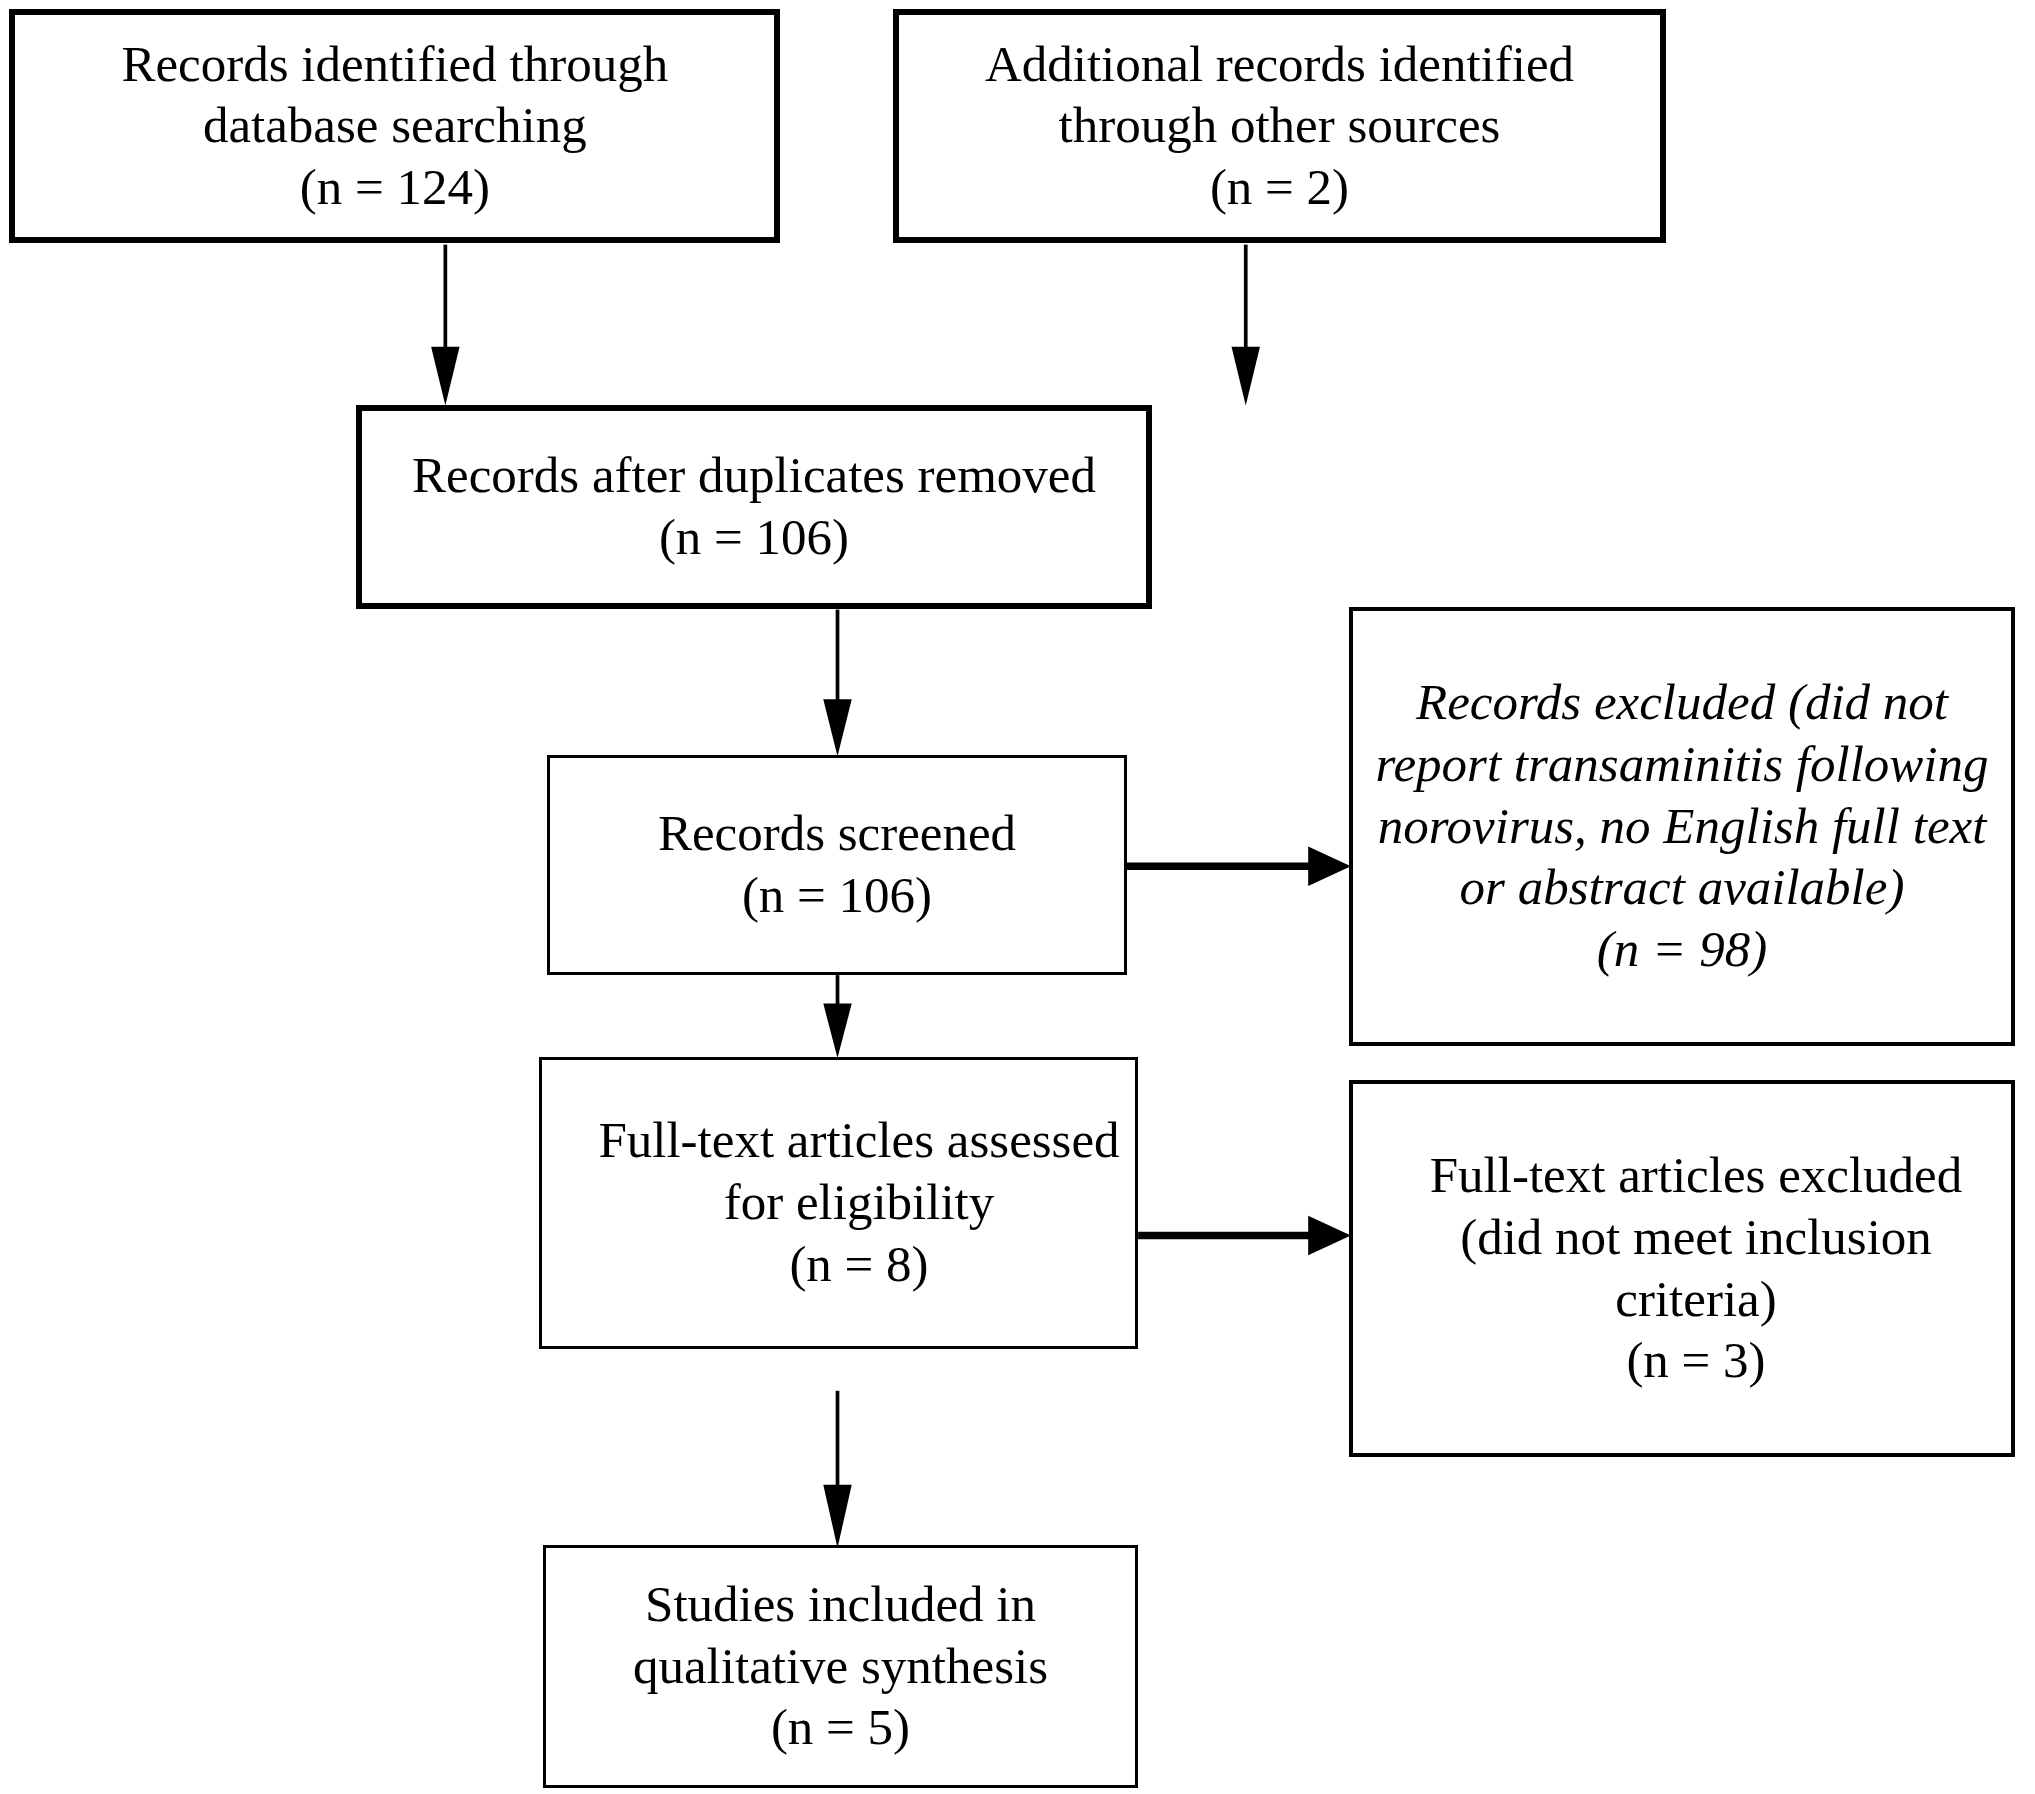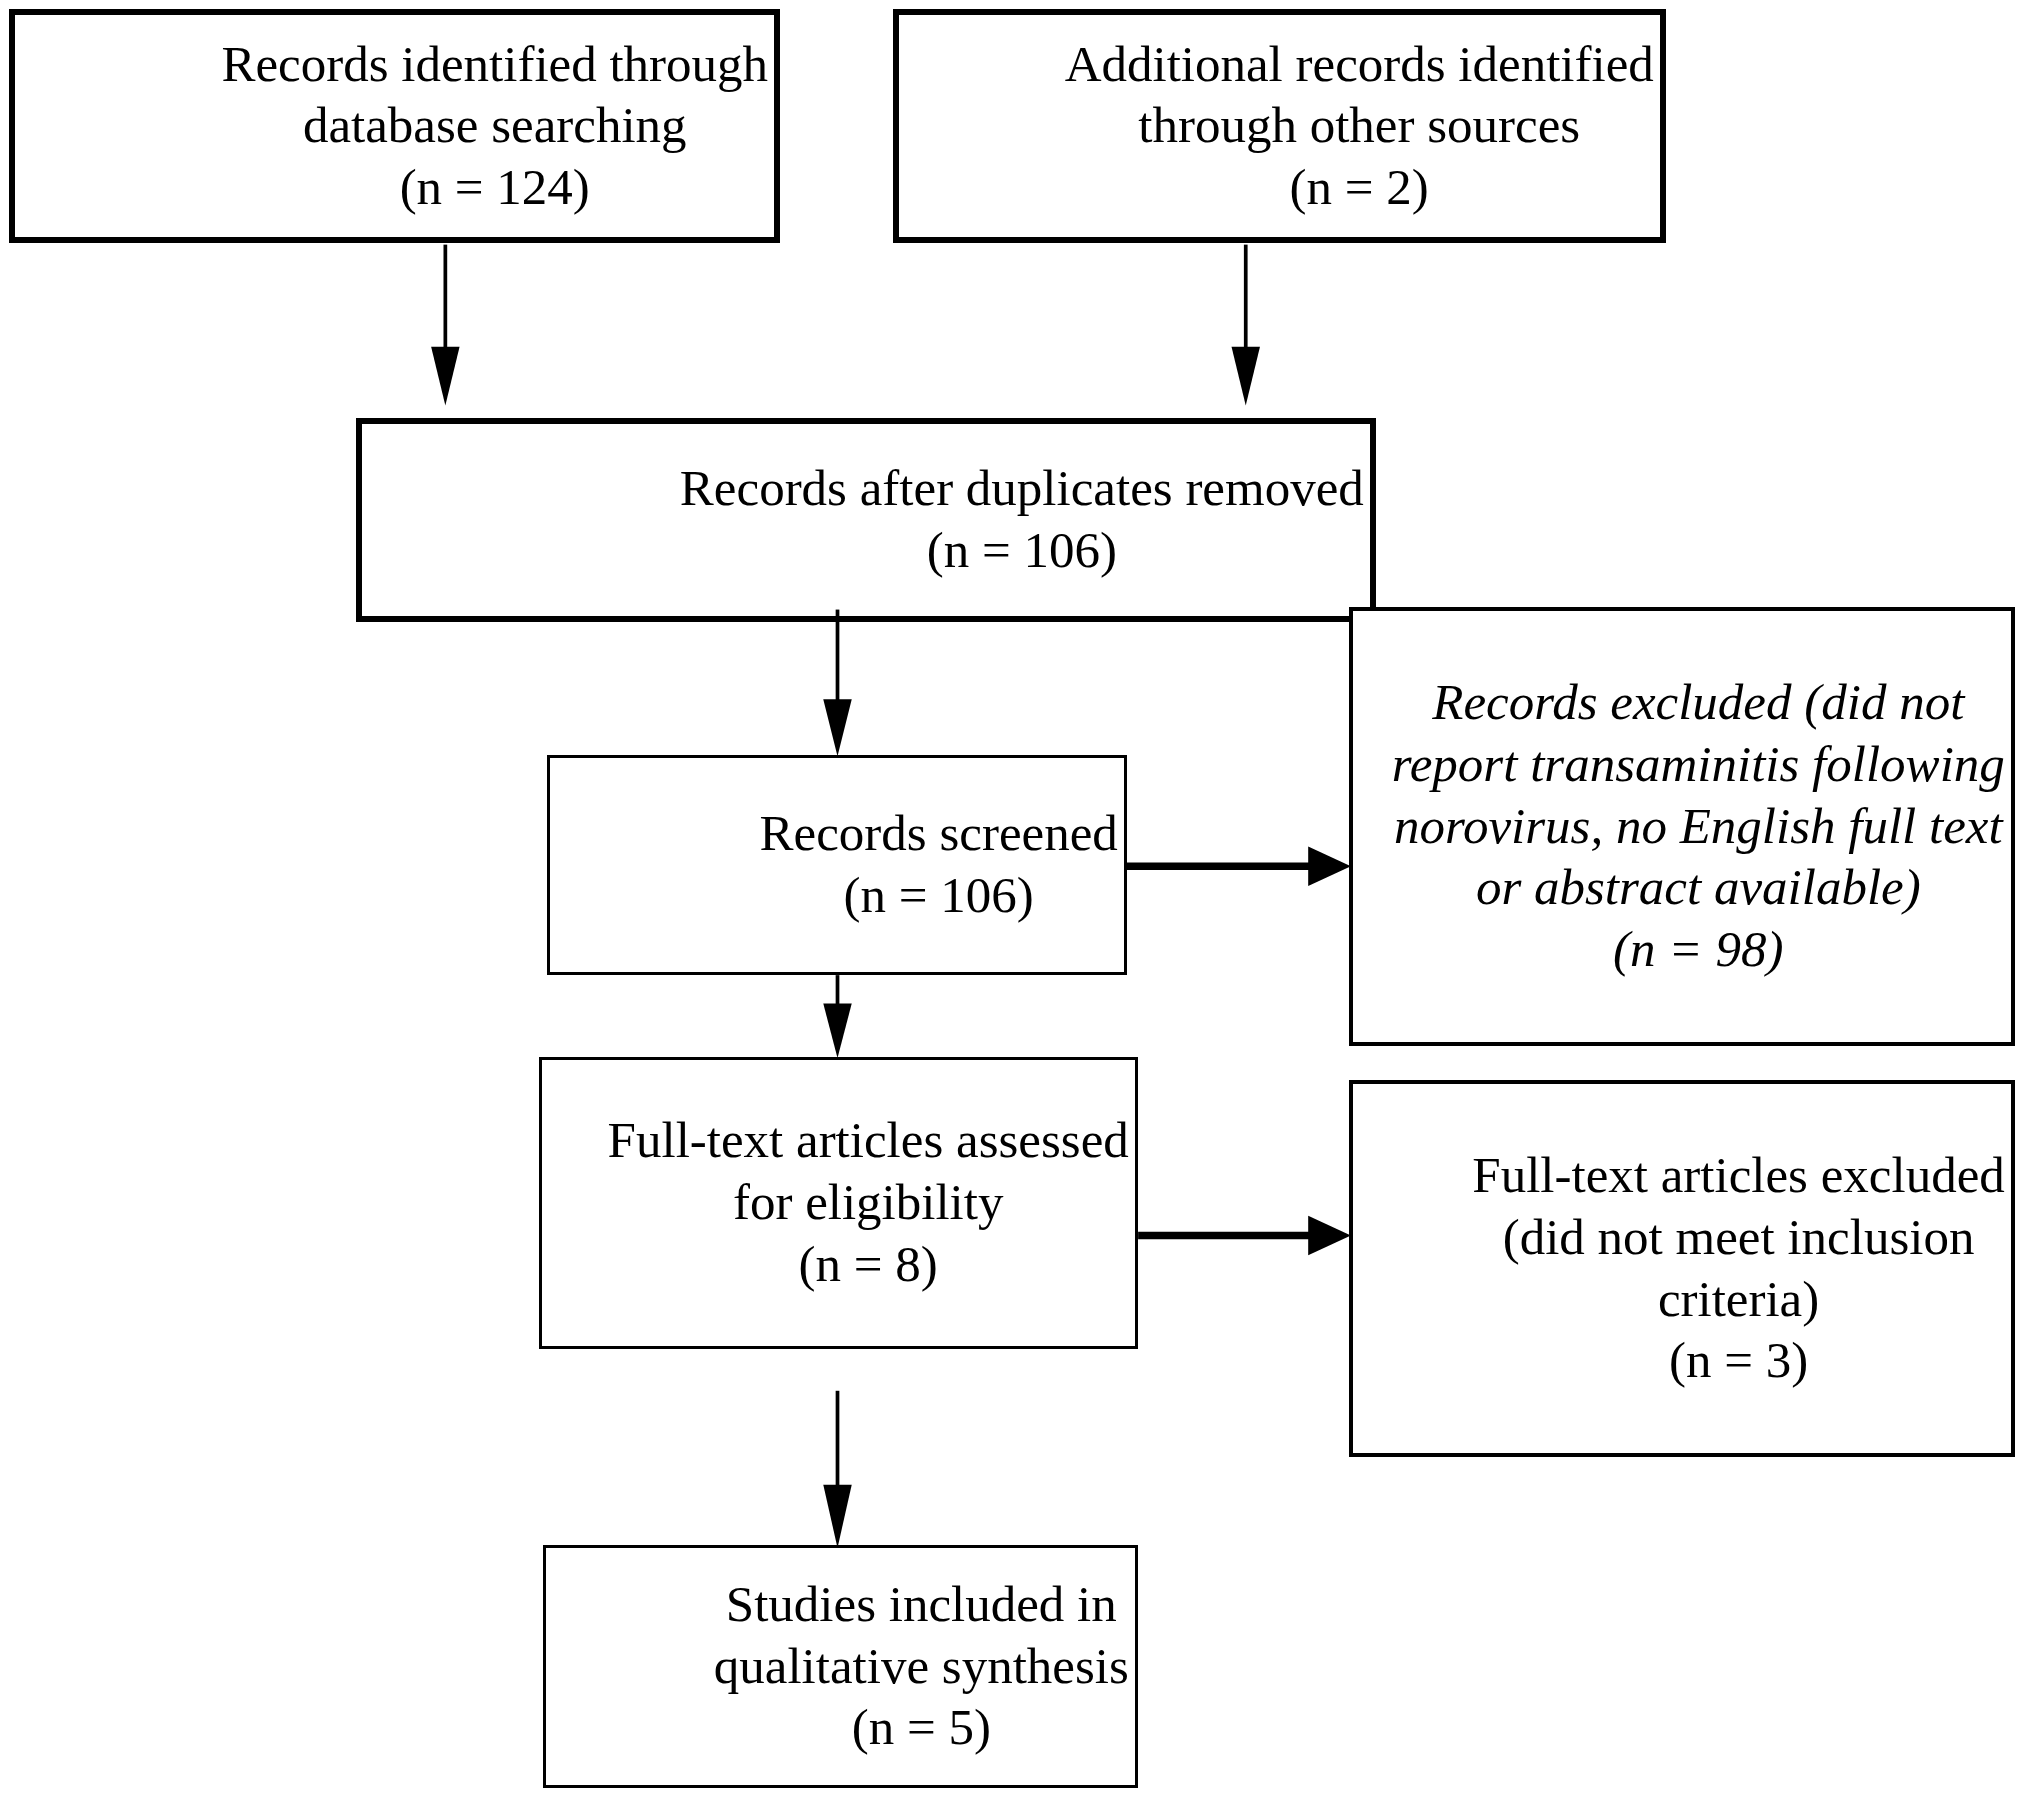--- a/index.html
+++ b/index.html
@@ -15,38 +15,38 @@
     font-family: "Liberation Serif", "DejaVu Serif", serif;
     color: #000000;
   }
   .box {
     position: absolute;
     box-sizing: border-box;
     background: #ffffff;
     border: 5px solid #000000;
     display: flex;
     align-items: center;
-    justify-content: flex-end;
+    justify-content: center;
     text-align: center;
   }
   .box .txt {
     white-space: pre-line;
     font-size: 51px;
     line-height: 1.21;
     color: #000000;
     padding: 0 6.2px;
   }
   
   .b-heavy { border-width: 6.2px; }
   .b-mid   { border-width: 4.3px; }
   .b-light { border-width: 3.7px; }
 
   #box-records-identified      { left: 9.3px;   top: 9.3px;   width: 771px; height: 234px; }
   #box-additional-records      { left: 893px; top: 9.3px;   width: 773px; height: 234px; }
-  #box-records-after-duplicates{ left: 356px;  top: 418px;  width: 1020px; height: 204px; }
+  #box-records-after-duplicates{ left: 356px;  top: 405px;  width: 796px; height: 204px; }
   #box-records-screened        { left: 547px;  top: 755px; width: 580px;  height: 220px; }
   #box-records-excluded        { left: 1349px; top: 607px;  width: 666px; height: 439px; font-style: italic; }
   #box-fulltext-assessed       { left: 539px;  top: 1057px; width: 599px;  height: 292px; padding-left: 41px; }
   #box-fulltext-excluded       { left: 1349px; top: 1080px; width: 666px; height: 377px; padding-left: 28px; }
   #box-studies-included        { left: 543px;  top: 1545px; width: 595px;  height: 243px; }
 
   #arrow-layer {
     position: absolute;
     left: 0; top: 0;
     width: 2035px;

